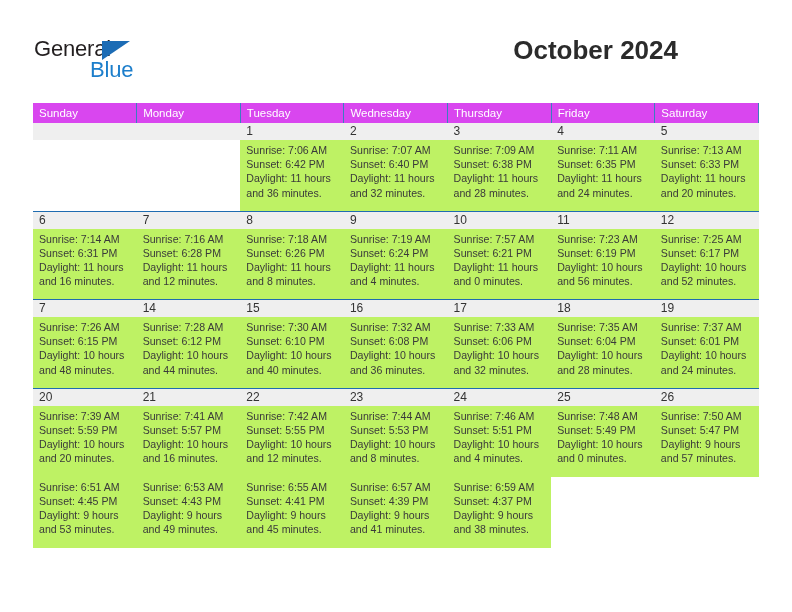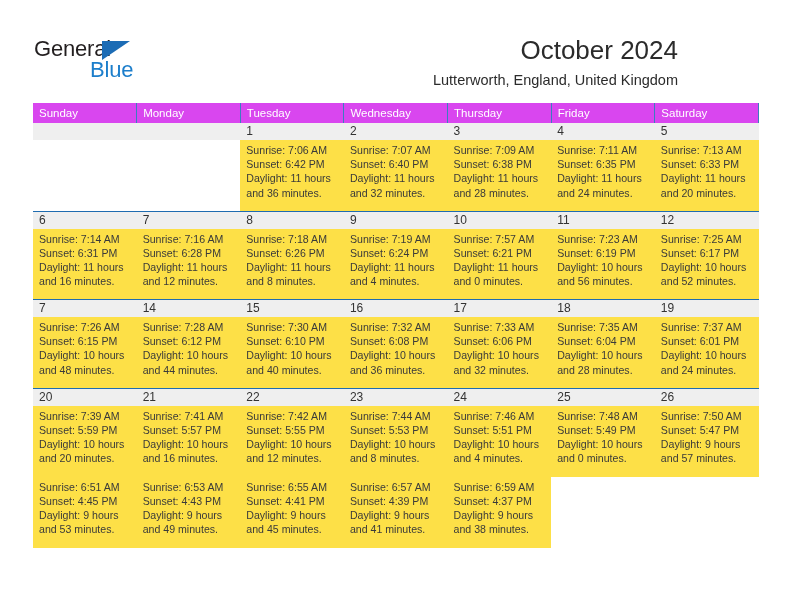--- a/index.html
+++ b/index.html
@@ -70,21 +70,21 @@
   .title-block {
     position: absolute;
     right: 34px;
     top: 34px;
     text-align: right;
   }
   .cal-title {
     font-size: 26px;
     color: #2b2b2b;
     line-height: 32px;
-    font-weight: normal;
+    font-weight: bold;
     margin: 0;
     white-space: nowrap;
   }
   .cal-subtitle {
     font-size: 14.5px;
     color: #2b2b2b;
     line-height: 20px;
     margin: 4px 0 0 0;
     white-space: nowrap;
   }
@@ -129,21 +129,21 @@
     border-top: 1.3px solid #1f6cb0;
   }
   tr.daynum-row.first-week td {
     border-top: none;
   }
   .daynum-row td.empty {
     background: #efefef;
   }
 
   .info-row td {
-    background: #fde047;
+    background: #bef264;
     color: #3a3a3a;
     font-size: 10.6px;
     line-height: 14.2px;
     height: 71px;
     padding: 3px 6px 0 6px;
     box-sizing: border-box;
   }
   .info-row td.empty {
     background: #ffffff;
   }
@@ -160,21 +160,20 @@
   <div class="header">
 
     <div class="logo">
       <span class="logo-general">General</span>
       <span class="logo-triangle"></span>
       <span class="logo-blue">Blue</span>
     </div>
 
     <div class="title-block">
       <h1 class="cal-title">October 2024</h1>
-      <div class="cal-subtitle">Lutterworth, England, United Kingdom</div>
     </div>
 
   </div>
 
   <table class="calendar">
     <thead>
       <tr class="dow-row">
         <th>Sunday</th>
         <th>Monday</th>
         <th>Tuesday</th>

